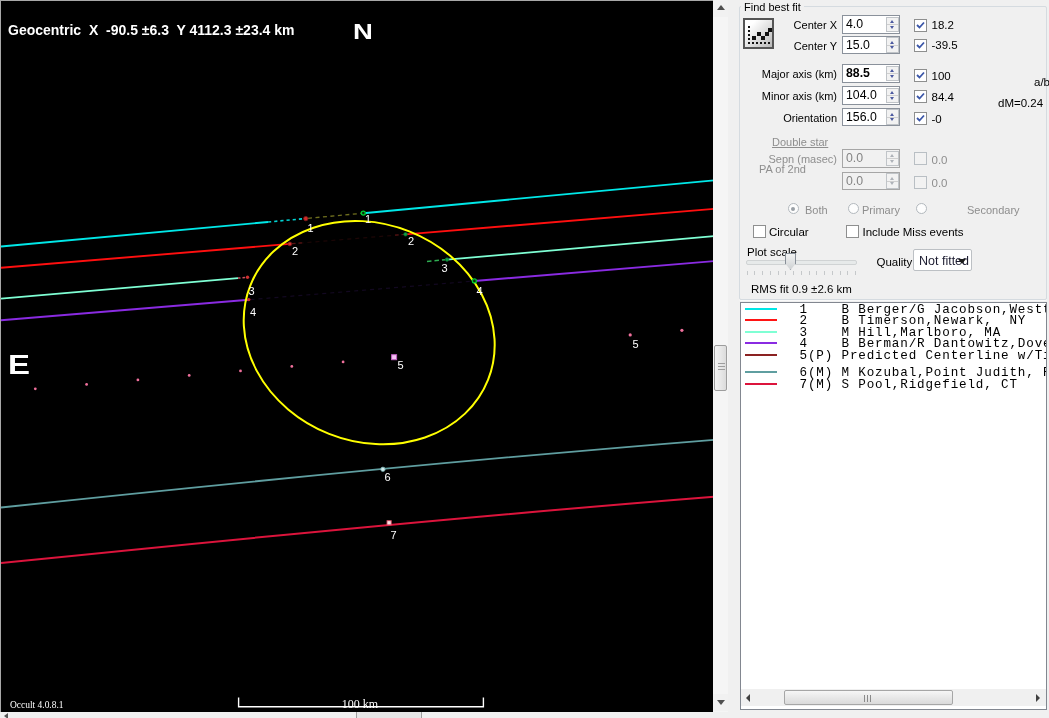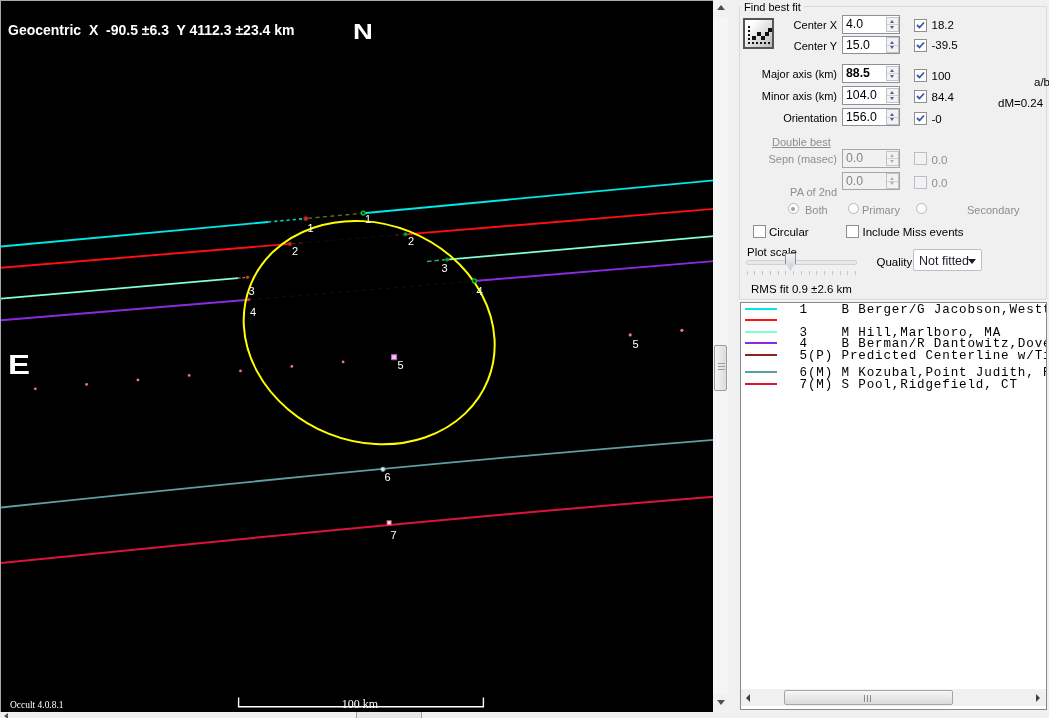--- a/index.html
+++ b/index.html
@@ -42,21 +42,21 @@
 .cb svg{position:absolute;left:0;top:0;}
 .val{position:absolute;left:203.5px;font-size:11.5px;}
 .gray{color:#8e8e8e;}
 .radio{position:absolute;width:11px;height:11px;border-radius:50%;box-sizing:border-box;border:1px solid #b2b8bd;background:#fdfdfd;}
 .radio .dot{position:absolute;left:2.5px;top:2.5px;width:4px;height:4px;border-radius:50%;background:#9aa0a6;}
 #slider-track{position:absolute;left:18px;top:260px;width:109px;height:3px;background:#e7eaea;border:1px solid #d0d3d4;border-radius:2px;box-sizing:content-box;}
 #sthumb{position:absolute;left:57px;top:253px;width:9px;height:15px;
   background:linear-gradient(180deg,#f2f3f3,#cfd2d4);border:1px solid #888f98;
   clip-path:polygon(0 0,100% 0,100% 60%,50% 100%,0 60%);}
 .tick{position:absolute;top:271px;width:1px;height:4px;background:#c5c8ca;}
-#combo{position:absolute;left:185px;top:249px;width:69px;height:22px;box-sizing:border-box;border:1px solid #bcc0c4;border-radius:2px;background:#fff;}
+#combo{position:absolute;left:185px;top:249px;width:59px;height:22px;box-sizing:border-box;border:1px solid #bcc0c4;border-radius:2px;background:#fff;}
 #combo .txt{position:absolute;left:5px;top:3.5px;font-size:12.5px;color:#1c1c30;}
 #combo .ca{position:absolute;right:5px;top:8.5px;width:0;height:0;border:4.5px solid transparent;border-top:5px solid #1c1c1c;border-bottom:none;}
 #list{position:absolute;left:12px;top:301.5px;width:307px;height:408px;box-sizing:border-box;border:1px solid #828790;background:#fff;overflow:hidden;}
 .lrow{position:absolute;left:58.5px;font-family:"Liberation Mono",monospace;font-size:12.6px;letter-spacing:0.84px;line-height:14px;white-space:pre;}
 .sw{position:absolute;left:3.8px;width:32.5px;height:2px;}
 #lhsb{position:absolute;left:0px;bottom:2.5px;width:305px;height:17px;background:#f0f0f0;}
 #lhsb .btn{position:absolute;top:0;width:17px;height:17px;background:#f0f0f0;}
 #lthumb{position:absolute;left:43px;top:1px;width:169px;height:15px;background:linear-gradient(180deg,#f6f6f6,#dadada);
   border:1px solid #a6a6a6;border-radius:2px;box-sizing:border-box;}
 </style>
@@ -248,33 +248,33 @@
       <div class="mid"></div>
       <div class="d"></div>
     </div>
   <div class="cb" style="top:111.9px;">
       <svg width="11" height="11">
         <path d="M2,5 L4.5,7.5 L9,2.5" stroke="#3b56a8" stroke-width="1.8" fill="none"></path>
       </svg>
     </div>
   <div class="val" style="top:112.7px;">-0</div>
 
-  <div class="gray" style="position:absolute;left:44px;top:136px;text-decoration:underline;">Double best</div>
+  <div class="gray" style="position:absolute;left:44px;top:136px;text-decoration:underline;">Double star</div>
 
   <div class="lbl gray" style="top:152.5px;">Sepn (masec)</div>
   <div class="fld dis" style="top:149px;">0.0</div>
   <div class="spin dis" style="top:150.7px;">
       <div class="u"></div>
       <div class="mid"></div>
       <div class="d"></div>
     </div>
   <div class="cb dis" style="top:152.4px;"></div>
   <div class="val gray" style="top:154px;">0.0</div>
 
-  <div class="lbl gray" style="top:186px;">PA of 2nd</div>
+  <div class="lbl gray" style="top:163px;text-align:center;">PA of 2nd</div>
   <div class="fld dis" style="top:171.5px;">0.0</div>
   <div class="spin dis" style="top:173.2px;">
       <div class="u"></div>
       <div class="mid"></div>
       <div class="d"></div>
     </div>
   <div class="cb dis" style="top:175.6px;"></div>
   <div class="val gray" style="top:176.6px;">0.0</div>
 
   <div class="radio" style="left:59.5px;top:203px;">
@@ -321,20 +321,21 @@
 
   <div id="list">
     <div class="sw" style="top:5.3px;background:#00e6e6;"></div>
     <div class="sw" style="top:16.8px;background:#ff1414;"></div>
     <div class="sw" style="top:28.3px;background:#7fffd4;"></div>
     <div class="sw" style="top:39.8px;background:#8a2be2;"></div>
     <div class="sw" style="top:51.3px;background:#8b2222;"></div>
     <div class="sw" style="top:68.7px;background:#5f9ea0;"></div>
     <div class="sw" style="top:80.2px;background:#dc143c;"></div>
     <div class="lrow" style="top:0.2px;">1    B Berger/G Jacobson,Westtown,</div>
+    <div class="lrow" style="top:11.7px;">2    B Timerson,Newark,  NY</div>
     <div class="lrow" style="top:23.2px;">3    M Hill,Marlboro, MA</div>
     <div class="lrow" style="top:34.7px;">4    B Berman/R Dantowitz,Dover, M</div>
     <div class="lrow" style="top:46.2px;">5(P) Predicted Centerline w/Time</div>
     <div class="lrow" style="top:63.6px;">6(M) M Kozubal,Point Judith, RI</div>
     <div class="lrow" style="top:75.1px;">7(M) S Pool,Ridgefield, CT</div>
     <div id="lhsb">
       <div class="btn" style="left:0;">
           <div class="arr" style="left:5px;top:5px;border:4px solid transparent;border-right:4px solid #404040;border-left:none;"></div>
         </div>
       <div class="btn" style="right:0;">

